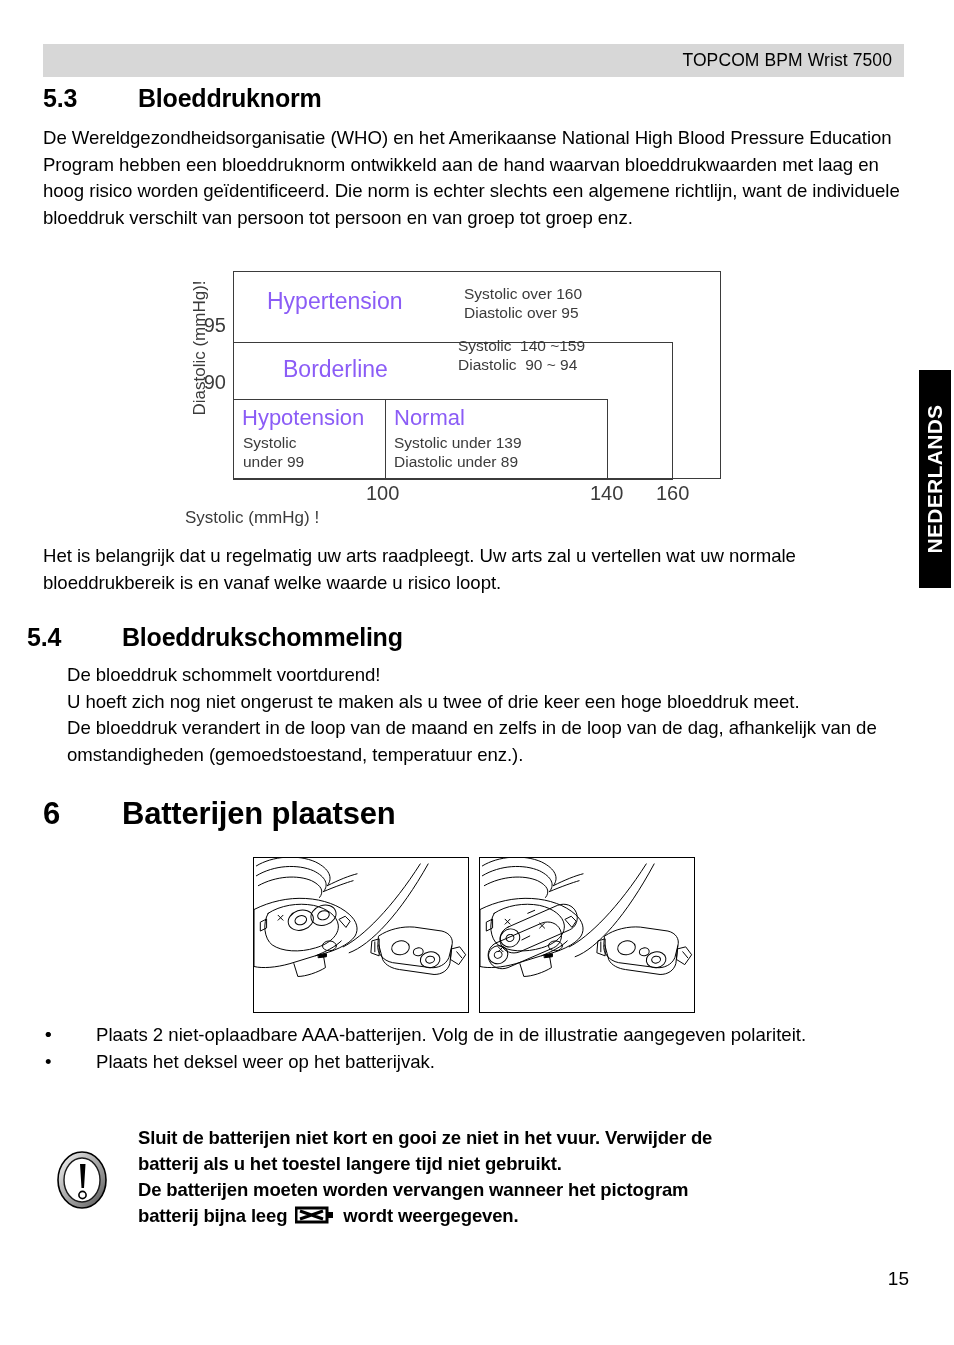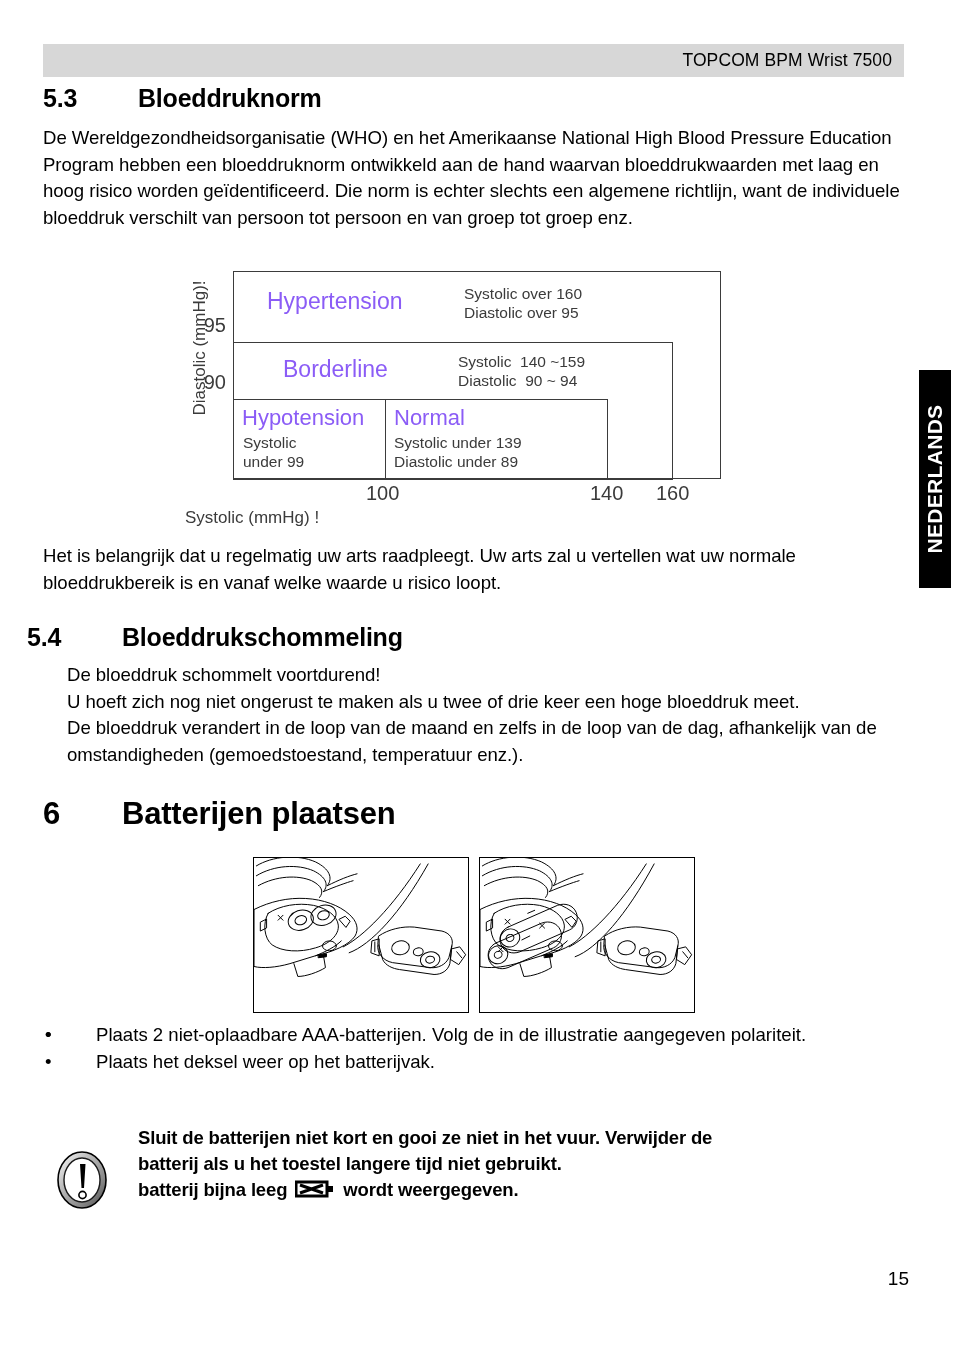--- a/index.html
+++ b/index.html
@@ -130,21 +130,21 @@
   .cell-sub {
     position: absolute;
     font-size: 15.5px;
     line-height: 19px;
     white-space: pre;
     color: #3b3b3b;
   }
   .lbl-hypertension { left: 33px;  top: 16px; }
   .sub-hypertension { left: 230px; top: 12px; }
   .lbl-borderline   { left: 49px;  top: 84px; }
-  .sub-borderline   { left: 224px; top: 80px; }
+  .sub-borderline   { left: 224px; top: 64px; }
   .lbl-hypotension  { left: 8px;   top: 133px; font-size: 22px; }
   .sub-hypotension  { left: 9px;   top: 161px; }
   .lbl-normal       { left: 160px; top: 133px; font-size: 22px; }
   .sub-normal       { left: 160px; top: 161px; }
 
   .ytick {
     position: absolute;
     font-size: 20px;
     text-align: right;
     width: 42px;
@@ -478,20 +478,21 @@
     </defs>
     <ellipse cx="26" cy="30" rx="24" ry="28" fill="url(#wg)" stroke="#000" stroke-width="1.6"></ellipse>
     <ellipse cx="26" cy="30" rx="18" ry="22" fill="#ffffff" stroke="#1a1a1a" stroke-width="1.4"></ellipse>
     <path d="M24 14 L29.5 14 L28 38 L25.5 38 Z" fill="#000"></path>
     <circle cx="26.5" cy="45" r="3.6" fill="none" stroke="#000" stroke-width="1.6"></circle>
   </svg>
 
   <div class="warning-text">
     <div>Sluit de batterijen niet kort en gooi ze niet in het vuur. Verwijder de</div>
     <div>batterij als u het toestel langere tijd niet gebruikt.</div>
+    <div>De batterijen moeten worden vervangen wanneer het pictogram</div>
     <div>
       <span>batterij bijna leeg</span>
       <svg class="batt-glyph" viewBox="0 0 40 20">
         <rect x="1" y="3" width="31" height="14" fill="none" stroke="#000" stroke-width="3"></rect>
         <rect x="32" y="7" width="6" height="6" fill="#000"></rect>
         <path d="M5 6 L28 14 M28 6 L5 14" stroke="#000" stroke-width="3" fill="none"></path>
       </svg>
       <span>wordt weergegeven.</span>
     </div>
   </div>

